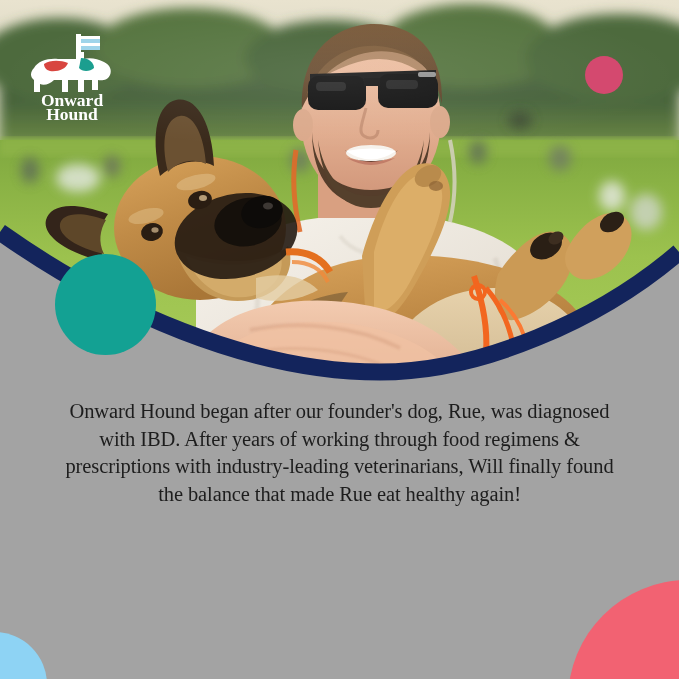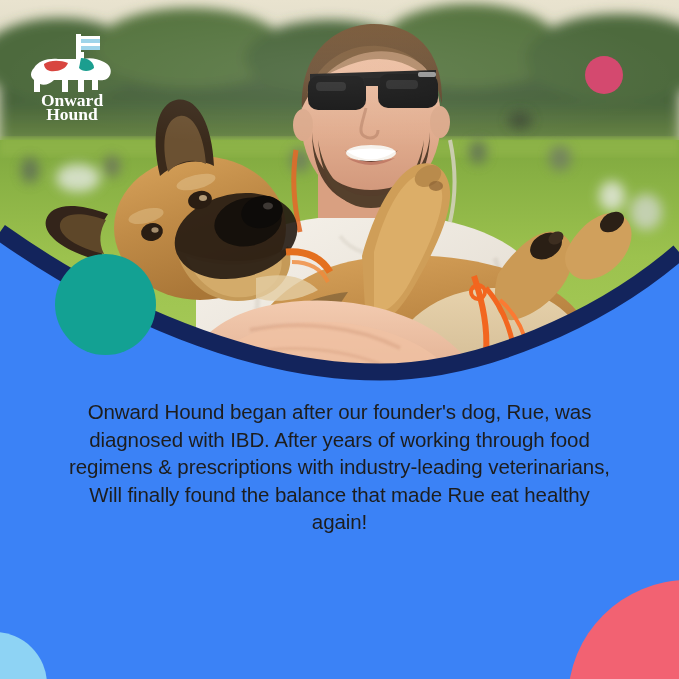--- a/index.html
+++ b/index.html
@@ -10,21 +10,21 @@
     height: 679px;
     background: #ffffff;
     font-family: "Liberation Sans", sans-serif;
     overflow: hidden;
   }
 
   #canvas {
     position: relative;
     width: 679px;
     height: 679px;
-    background: #3b82f6;
+    background: #a3a3a3;
     overflow: hidden;
   }
 
   
   #hero {
     position: absolute;
     left: 0; top: 0;
     width: 679px;
     height: 400px;
     overflow: hidden;
@@ -77,21 +77,21 @@
     position: absolute;
     left: 0; top: 398px;
     width: 679px;
     padding: 0 62px;
     z-index: 5;
     text-align: center;
   }
 
   .para {
     color: #1d1d1d;
-    font-family: Liberation Sans, sans-serif;
+    font-family: Liberation Serif, serif;
     font-size: 20.5px;
     line-height: 27.5px;
     letter-spacing: -0.1px;
     font-weight: 400;
     text-align: center;
   }
 
   #para-1 { margin-bottom: 27px; }
 </style>
 </head>

